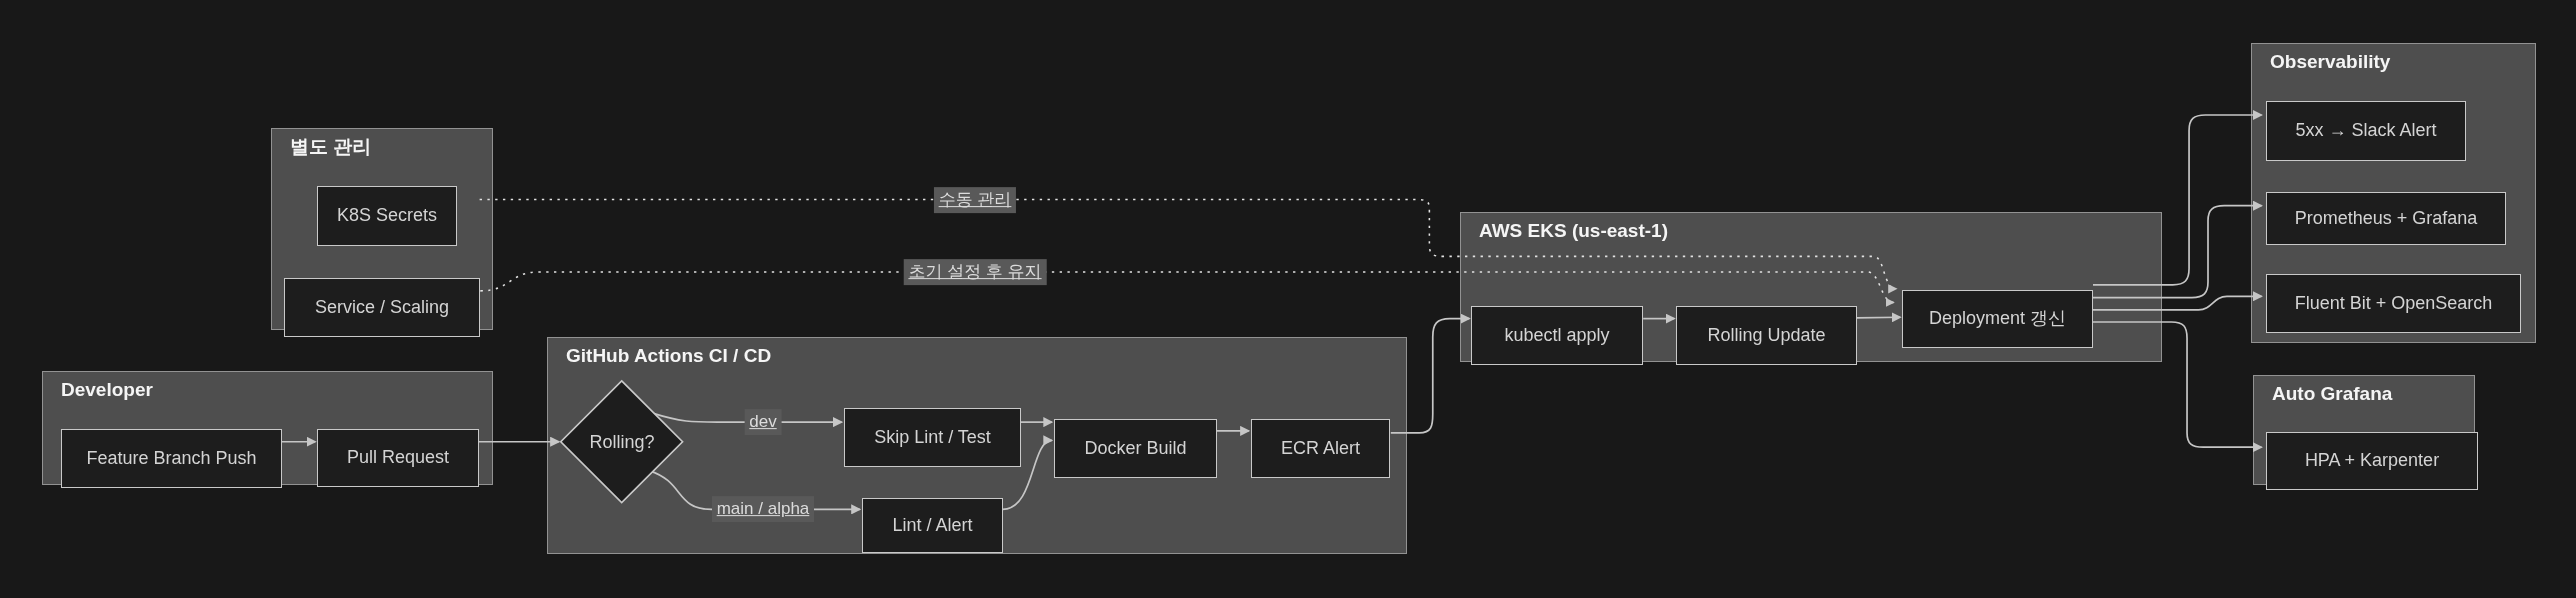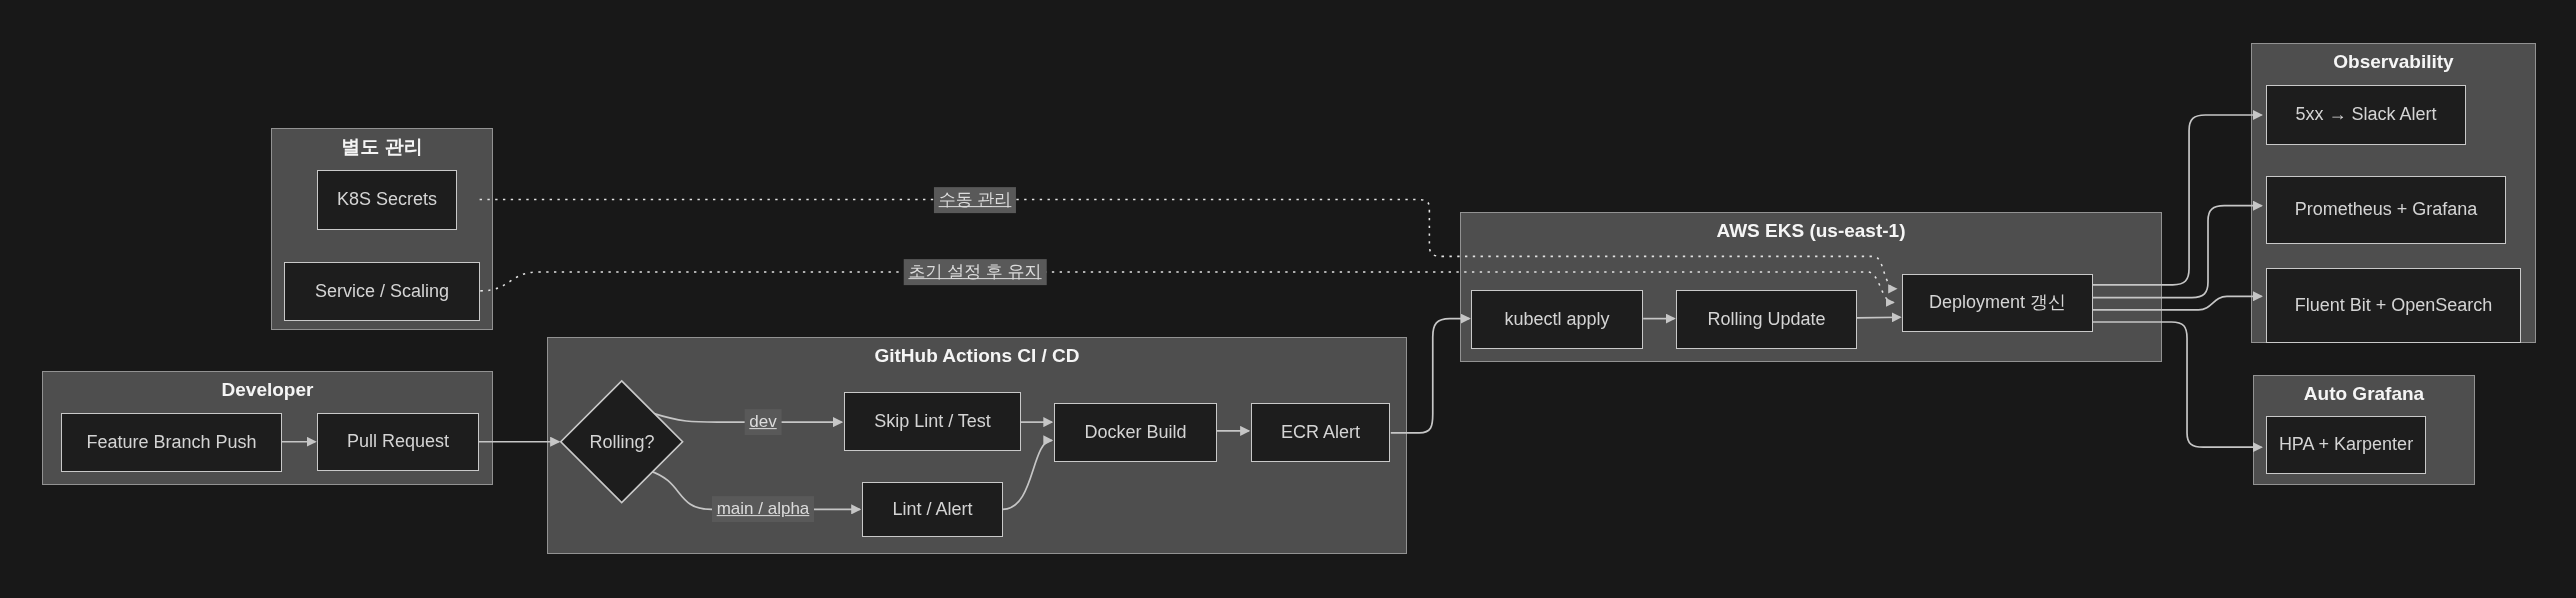--- a/index.html
+++ b/index.html
@@ -22,34 +22,34 @@
     background:var(--c-background);
     font-family:"Liberation Sans","DejaVu Sans",sans-serif;
   }
   .cluster{
     position:absolute;
     background:var(--c-cluster-fill);
     border:1.4px solid var(--c-cluster-border);
   }
   .cluster-title{
     position:absolute;left:0;right:0;top:6px;
-    text-align:center;font-size:19px;font-weight:600;line-height:23px;
-    color:var(--c-title-text);white-space:nowrap;
+    font-size:19px;font-weight:600;line-height:23px;
+    color:var(--c-title-text);white-space:nowrap;padding-left:18px;
   }
   .edges{position:absolute;left:0;top:0;pointer-events:none}
   .edge{fill:none;stroke:var(--c-edge);stroke-width:2.5px}
   .edge.dotted{stroke:var(--c-edge-dotted);stroke-width:2.3px;stroke-dasharray:3.5 8}
   .arrowhead{fill:var(--c-edge)}
   .diamond-shape{fill:var(--c-node-fill);stroke:var(--c-node-border);stroke-width:2.5px}
   .node{
     position:absolute;display:flex;align-items:center;justify-content:center;
     background:var(--c-node-fill);
     border:1.4px solid var(--c-node-border);
     color:var(--c-node-text);font-size:18px;line-height:1.2;
-    white-space:nowrap;text-align:right;
+    white-space:nowrap;text-align:right;margin-top:16px;
   }
   .diamond-label{
     position:absolute;display:flex;align-items:center;justify-content:center;
     color:var(--c-node-text);font-size:18px;white-space:nowrap;
   }
   .edge-label{
     position:absolute;transform:translate(-50%,-50%);
     background:var(--c-edge-label-bg);color:var(--c-edge-label-text);
     font-size:17px;line-height:1.2;padding:2.7px 4.7px;white-space:nowrap;text-decoration:underline;
   }
@@ -116,23 +116,23 @@
   <div class="node" style="left:317px;top:413px;width:162px;height:58px">Pull Request</div>
   <div class="diamond-label" style="left:561px;top:381px;width:122px;height:122px">Rolling?</div>
   <div class="node" style="left:844px;top:392px;width:177px;height:59px">Skip Lint / Test</div>
   <div class="node" style="left:862px;top:482px;width:141px;height:55px">Lint / Alert</div>
   <div class="node" style="left:1054px;top:403px;width:163px;height:59px">Docker Build</div>
   <div class="node" style="left:1251px;top:403px;width:139px;height:59px">ECR Alert</div>
   <div class="node" style="left:1471px;top:290px;width:172px;height:59px">kubectl apply</div>
   <div class="node" style="left:1676px;top:290px;width:181px;height:59px">Rolling Update</div>
   <div class="node" style="left:1902px;top:274px;width:191px;height:58px">Deployment 갱신</div>
   <div class="node" style="left:2266px;top:85px;width:200px;height:60px">5xx → Slack Alert</div>
-  <div class="node" style="left:2266px;top:176px;width:240px;height:68px">Prometheus + Grafana</div>
-  <div class="node" style="left:2266px;top:268px;width:255px;height:75px">Fluent Bit + OpenSearch</div>
-  <div class="node" style="left:2266px;top:416px;width:160px;height:58px">HPA + Karpenter</div>
+  <div class="node" style="left:2266px;top:176px;width:240px;height:53px">Prometheus + Grafana</div>
+  <div class="node" style="left:2266px;top:258px;width:255px;height:59px">Fluent Bit + OpenSearch</div>
+  <div class="node" style="left:2266px;top:416px;width:212px;height:58px">HPA + Karpenter</div>
 
   <div class="edge-label" style="left:763px;top:422px">dev</div>
   <div class="edge-label" style="left:763px;top:509px">main / alpha</div>
   <div class="edge-label" style="left:975px;top:200px">수동 관리</div>
   <div class="edge-label" style="left:975px;top:272px">초기 설정 후 유지</div>
 
 </div>
 
 
 </body></html>

